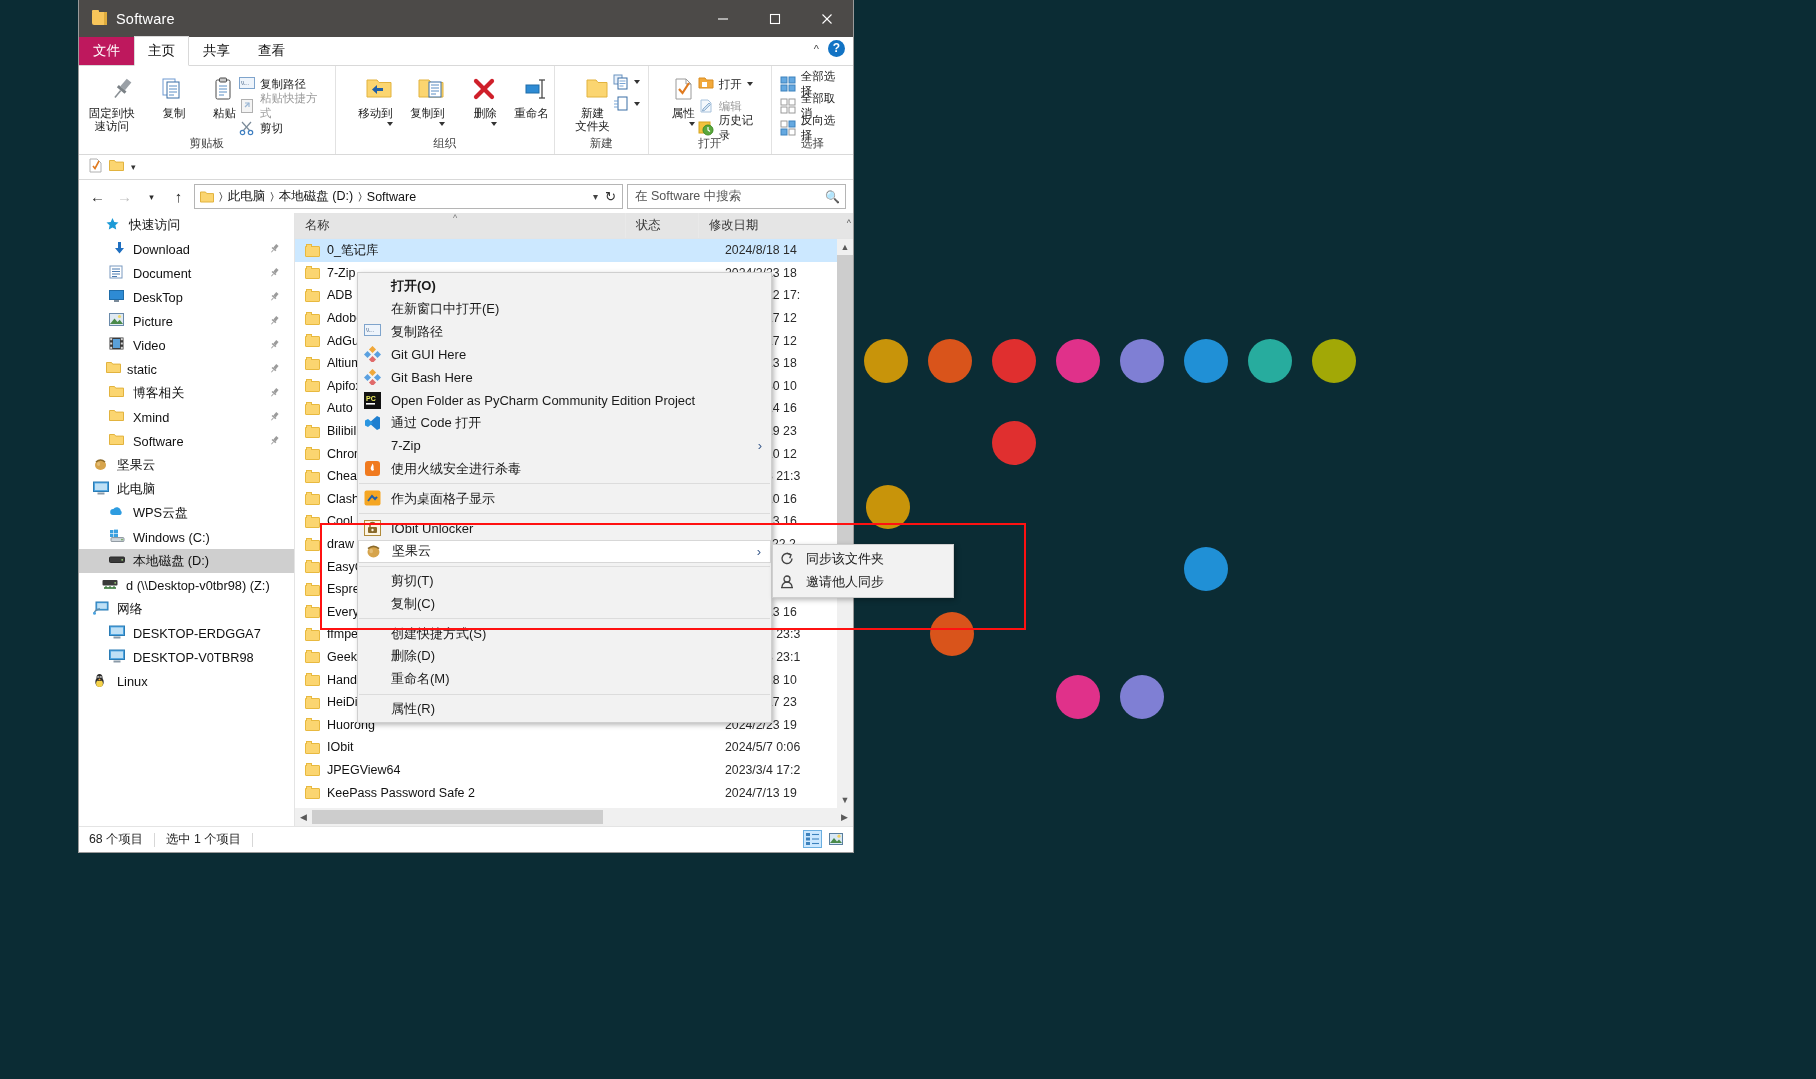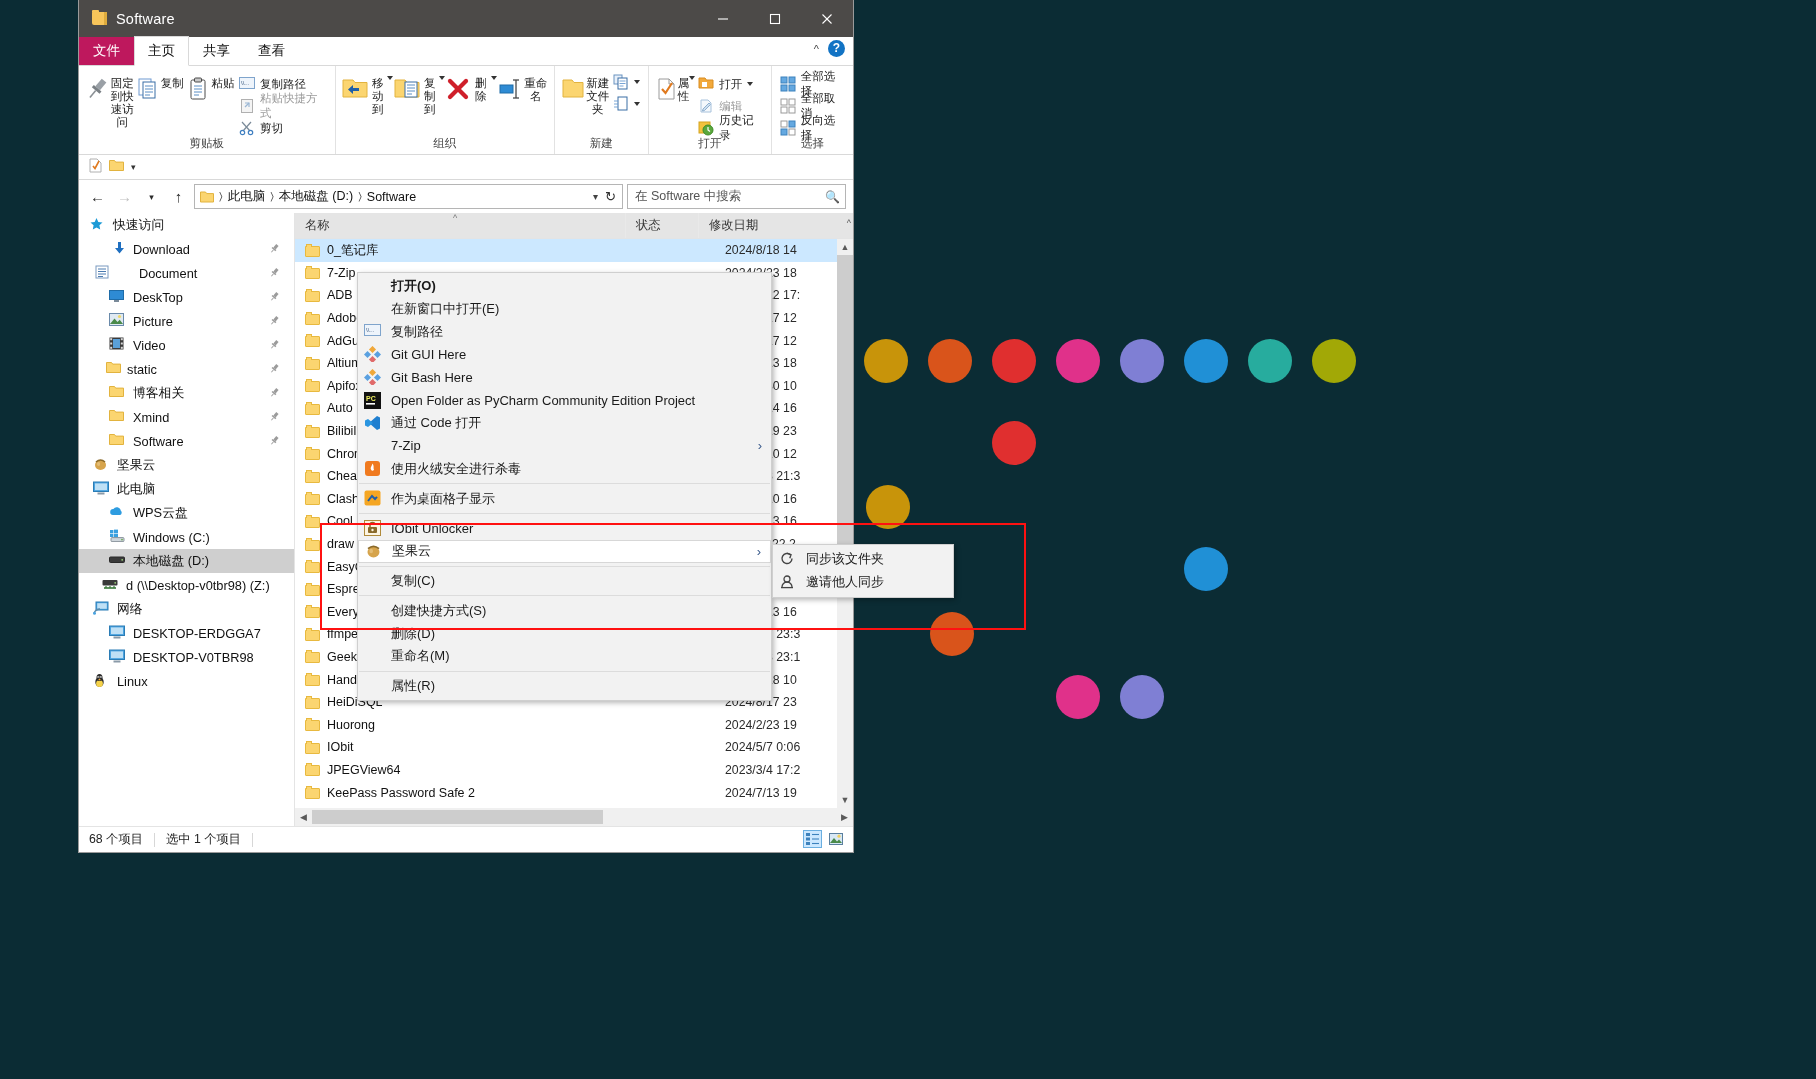--- a/index.html
+++ b/index.html
@@ -46,21 +46,21 @@
   .helpbtn{width:17px;height:17px;border-radius:50%;background:#1273c4;color:#fff;
      font-size:12px;line-height:17px;text-align:center;font-weight:bold;}
 
   .ribbon{height:88px;background:#fff;border-bottom:1px solid #d9d9d9;display:flex;
      flex:0 0 auto;position:relative;}
   .rgroup{display:flex;flex-direction:column;justify-content:space-between;
      border-right:1px solid #e2e2e2;padding:3px 5px 0 5px;position:relative;}
   .rgroup:last-child{border-right:none;}
   .rgroup .items{display:flex;align-items:flex-start;height:68px;}
   .rgroup .gname{font-size:11.5px;color:#444;text-align:center;height:17px;line-height:13px;}
-  .bigbtn{display:flex;flex-direction:row;align-items:flex-start;width:52px;padding-top:5px;cursor:default;}
+  .bigbtn{display:flex;flex-direction:column;align-items:flex-end;width:52px;padding-top:5px;cursor:default;}
   .bigbtn .glyph{height:30px;display:flex;align-items:center;justify-content:center;}
   .bigbtn .lbl{font-size:11.5px;color:#1a1a1a;text-align:center;line-height:13px;margin-top:3px;}
   .smallcol{display:flex;flex-direction:column;padding-top:5px;gap:2px;}
   .smallbtn{display:flex;align-items:center;gap:5px;font-size:11.5px;color:#1a1a1a;
      height:20px;padding:0 3px;cursor:default;}
   .smallbtn.dim{color:#9a9a9a;}
   .arrow-d{width:0;height:0;border-left:3.5px solid transparent;border-right:3.5px solid transparent;
      border-top:4px solid #333;margin-top:2px;}
   .mini{width:16px;height:16px;display:inline-block;position:relative;flex:0 0 auto;}
 
@@ -505,40 +505,40 @@
     <div class="searchbox">
       <span style="color:#555;">在 Software 中搜索</span>
       <span style="font-size:12px;color:#444;">🔍</span>
     </div>
   </div>
 
   <div class="body">
 
     <div class="nav">
       <div id="navlist">
-          <div class="navitem" style="padding-left: 10px;">
+          <div class="navitem" style="padding-left: 26px;">
             <span class="nico"><svg width="15" height="14" viewBox="0 0 15 14">
                 <path d="M7.5 1 l1.8 3.9 4.2.5 -3.1 2.9 .8 4.2 -3.7-2.1 -3.7 2.1 .8-4.2 -3.1-2.9 4.2-.5 Z" fill="#1c9ad6"></path>
               </svg></span>
             <span>快速访问</span>
           </div>
           <div class="navitem" style="padding-left: 30px; text-align: right;">
             <span class="nico"><svg width="15" height="14" viewBox="0 0 15 14">
                 <path d="M6 1 h3 v6 h3 l-4.5 5.5 L3 7 h3 Z" fill="#1f6fc0"></path>
               </svg></span>
             <span>Download</span>
             <span class="pin"><svg width="11" height="11" viewBox="0 0 11 11">
                 <g transform="rotate(40 5.5 5.5)" fill="#9b9b9b">
                   <rect x="4" y="1" width="3" height="4.5"></rect>
                   <rect x="3" y="5.5" width="5" height="1.6"></rect>
                   <rect x="5.1" y="7.1" width=".9" height="3.3"></rect>
                 </g>
               </svg></span>
           </div>
-          <div class="navitem" style="padding-left: 16px; gap: 20px;">
+          <div class="navitem" style="padding-left: 30px;">
             <span class="nico"><svg width="14" height="14" viewBox="0 0 14 14">
                 <rect x="1" y="1" width="12" height="12" fill="#fff" stroke="#7a9ac0"></rect>
                 <g stroke="#4a7ab0" stroke-width="1">
                   <line x1="3" y1="4" x2="11" y2="4"></line>
                   <line x1="3" y1="6.5" x2="11" y2="6.5"></line>
                   <line x1="3" y1="9" x2="11" y2="9"></line>
                   <line x1="3" y1="11.5" x2="8" y2="11.5"></line>
                 </g>
               </svg></span>
             <span>Document</span>
@@ -1116,20 +1116,24 @@
             <ellipse cx="8.5" cy="9" rx="6" ry="5.4" fill="#d6a44c"></ellipse>
             <path d="M3 5.6 q5.5-4.6 11 0" fill="none" stroke="#8a6a2a" stroke-width="1.7"></path>
             <ellipse cx="6.2" cy="8" rx="1.8" ry="2.2" fill="#eac888" opacity=".7"></ellipse>
           </svg></span>
         <span class="ctext">坚果云</span>
         <span class="ctxarrow">›</span>
       </div>
       <div class="ctxsep"></div>
       <div class="ctxi">
         <span class="ci"></span>
+        <span class="ctext">剪切(T)</span>
+      </div>
+      <div class="ctxi">
+        <span class="ci"></span>
         <span class="ctext">复制(C)</span>
       </div>
       <div class="ctxsep"></div>
       <div class="ctxi">
         <span class="ci"></span>
         <span class="ctext">创建快捷方式(S)</span>
       </div>
       <div class="ctxi">
         <span class="ci"></span>
         <span class="ctext">删除(D)</span>

